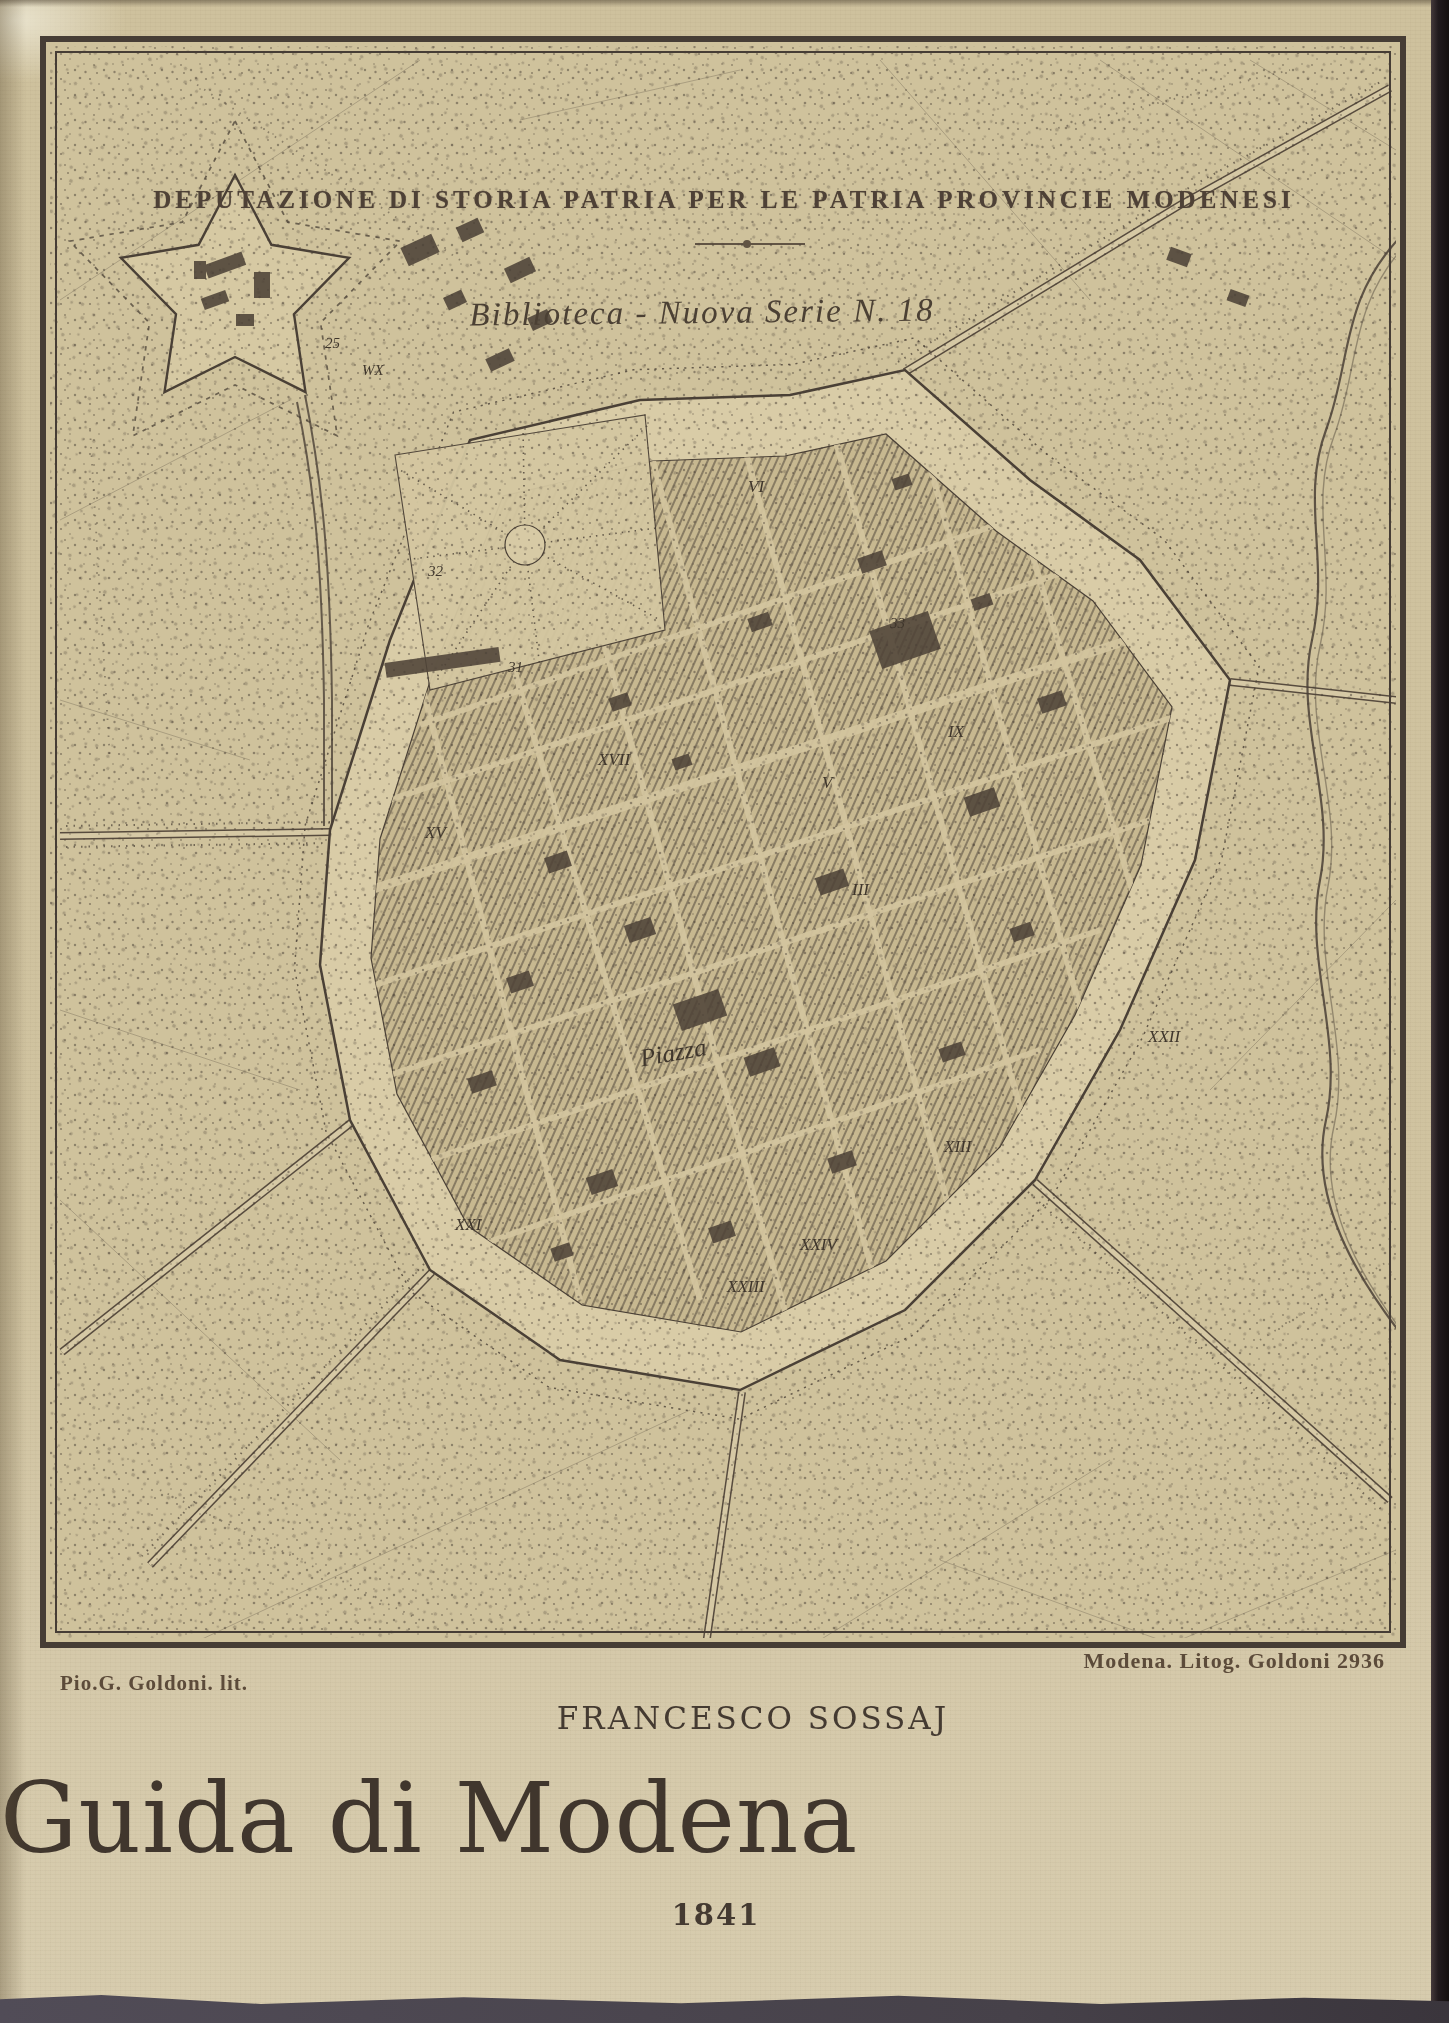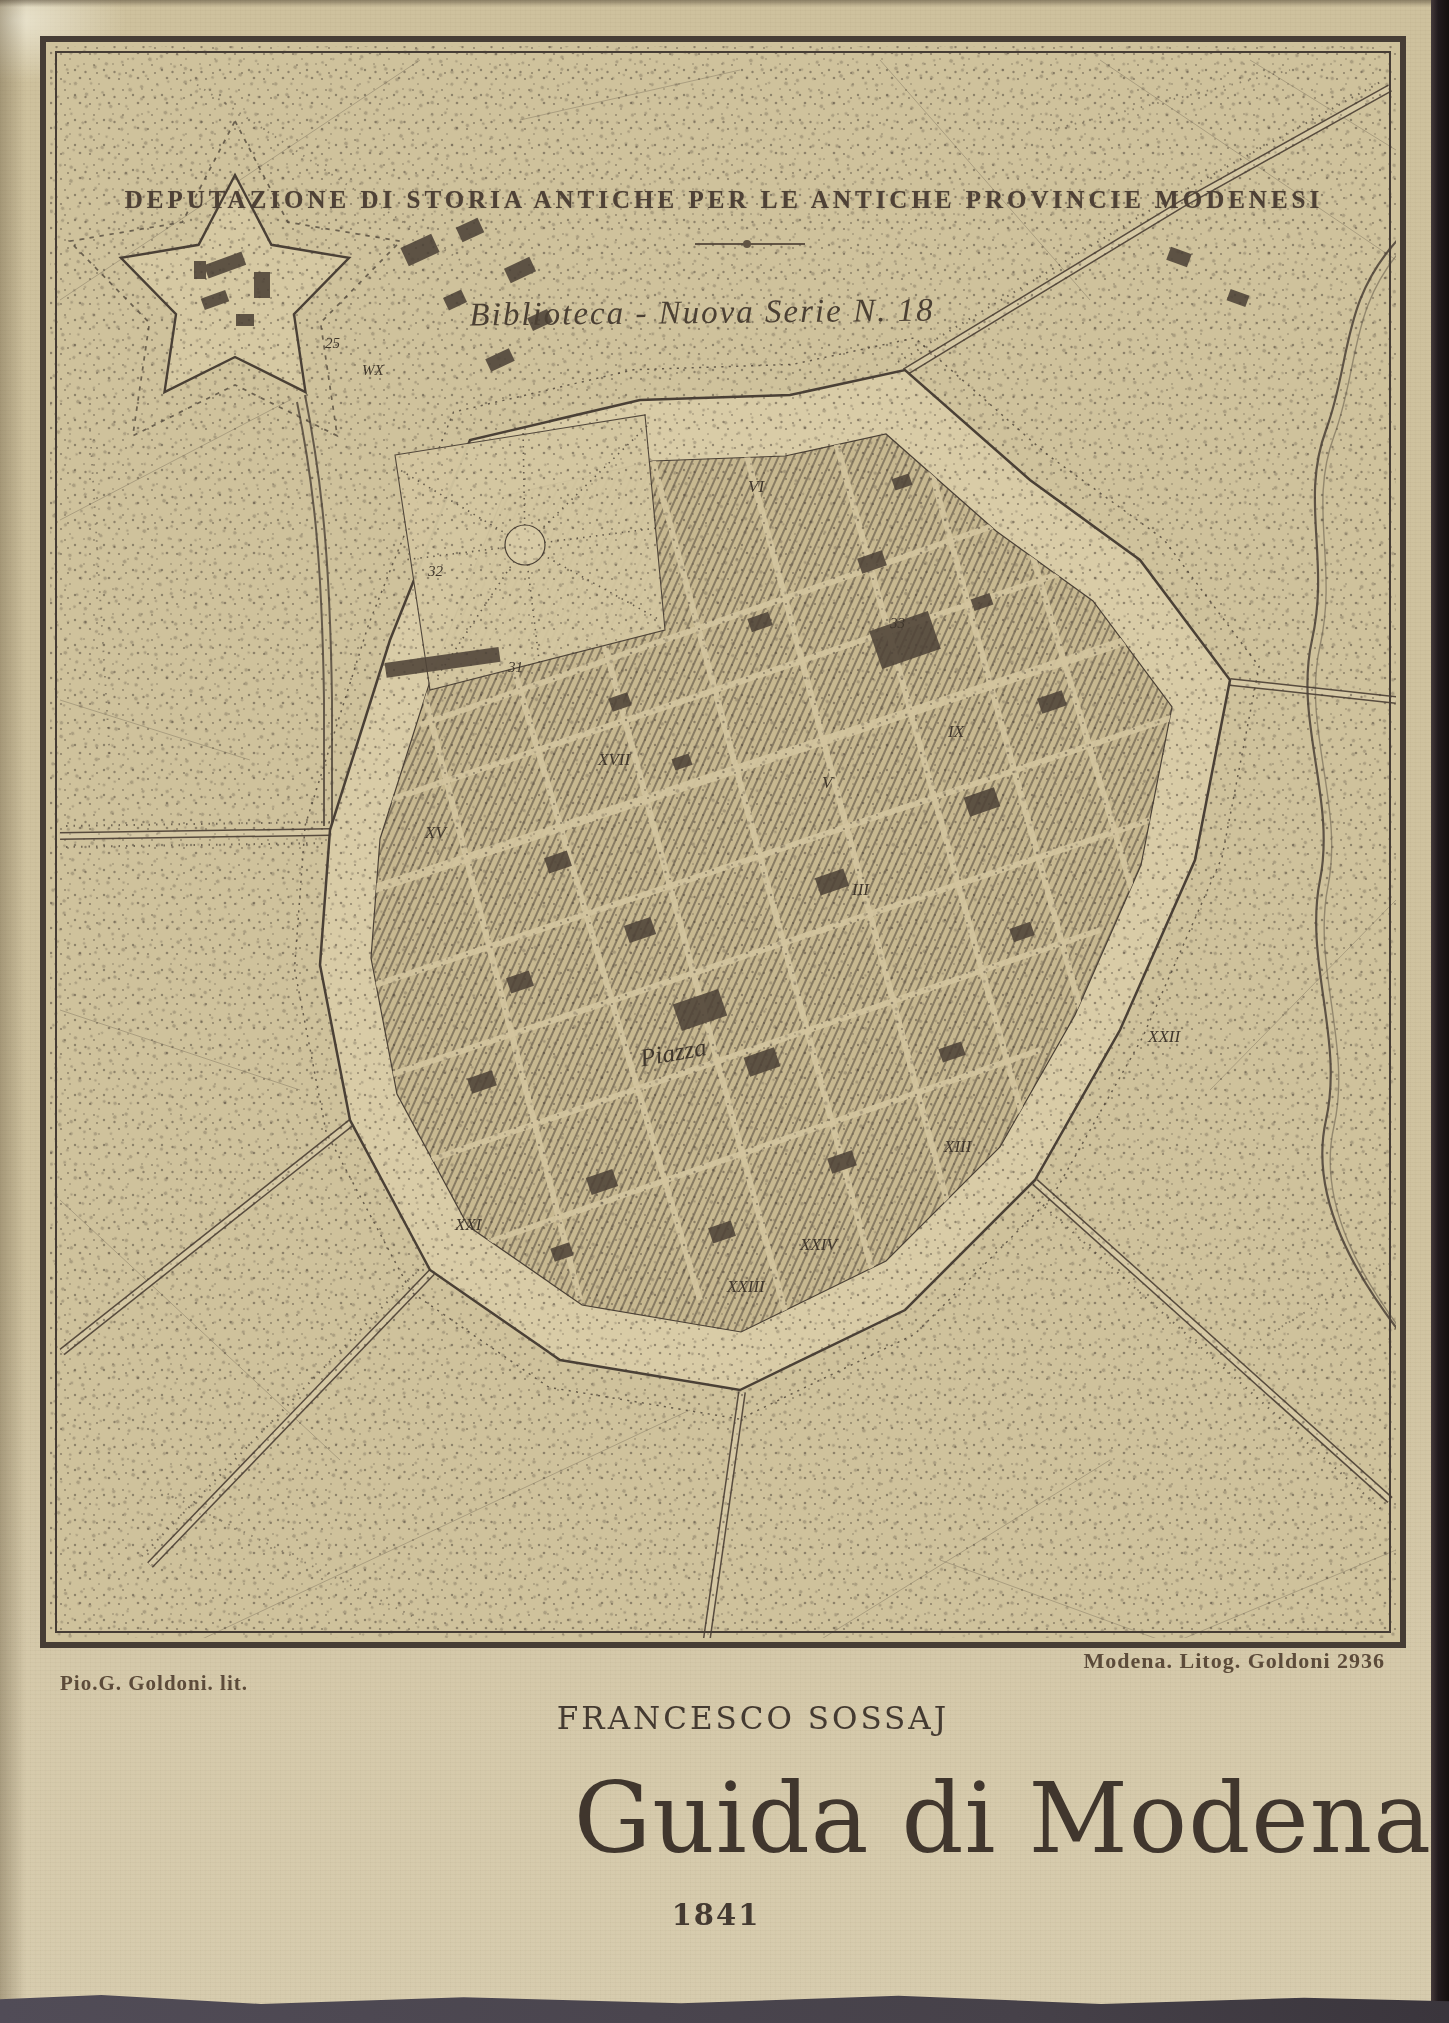--- a/index.html
+++ b/index.html
@@ -37,21 +37,21 @@
   }
   .credit-right{
     left:955px;top:1648px;width:430px;text-align:right;
     font-size:22px;font-weight:bold;color:#5c4b3a;letter-spacing:1px;
   }
   .author-line{
     left:0;top:1700px;width:1432px;text-align:center;
     font-family:"DejaVu Serif",serif;font-size:31px;letter-spacing:3px;color:#443a31;padding-left:37px;
   }
   .title-line{
-    left:0;top:1762px;width:1432px;text-align:right;
+    left:0;top:1762px;width:1432px;text-align:left;
     font-family:"DejaVu Serif",serif;font-size:97px;color:#40362d;letter-spacing:1px;
   }
   .year-line{
     left:0;top:1898px;width:1432px;text-align:center;
     font-family:"DejaVu Serif",serif;font-size:29px;font-weight:bold;color:#443a31;letter-spacing:2px;
   }
   .edge-right{
     position:absolute;z-index:3;right:0;top:0;width:18px;height:100%;
     background:linear-gradient(90deg,#453a3b 0%,#211a1d 40%,#15100f 100%);
   }
@@ -307,21 +307,21 @@
         <text class="maplabel sitenum" x="428" y="576">32</text>
         <text class="maplabel sitenum" x="508" y="672">31</text>
         <text class="maplabel sitenum" x="890" y="628">33</text>
       </g>
     </g>
 
     <rect class="frame-outer" x="43" y="39" width="1360" height="1606"></rect>
     <rect class="frame-inner" x="56" y="52" width="1334" height="1580"></rect>
   </svg>
 
-  <div class="overlay plate-header">DEPUTAZIONE DI STORIA ANTICHE PER LE ANTICHE PROVINCIE MODENESI</div>
+  <div class="overlay plate-header">DEPUTAZIONE DI STORIA PATRIA PER LE PATRIA PROVINCIE MODENESI</div>
   <div class="header-rule"></div>
   <div class="overlay series-line">Biblioteca - Nuova Serie N. 18</div>
 
   <div class="overlay credit-left">Pio.G. Goldoni. lit.</div>
   <div class="overlay credit-right">Modena.  Litog. Goldoni 2936</div>
 
   <div class="overlay author-line">FRANCESCO SOSSAJ</div>
   <div class="overlay title-line">Guida di Modena</div>
   <div class="overlay year-line">1841</div>
 

